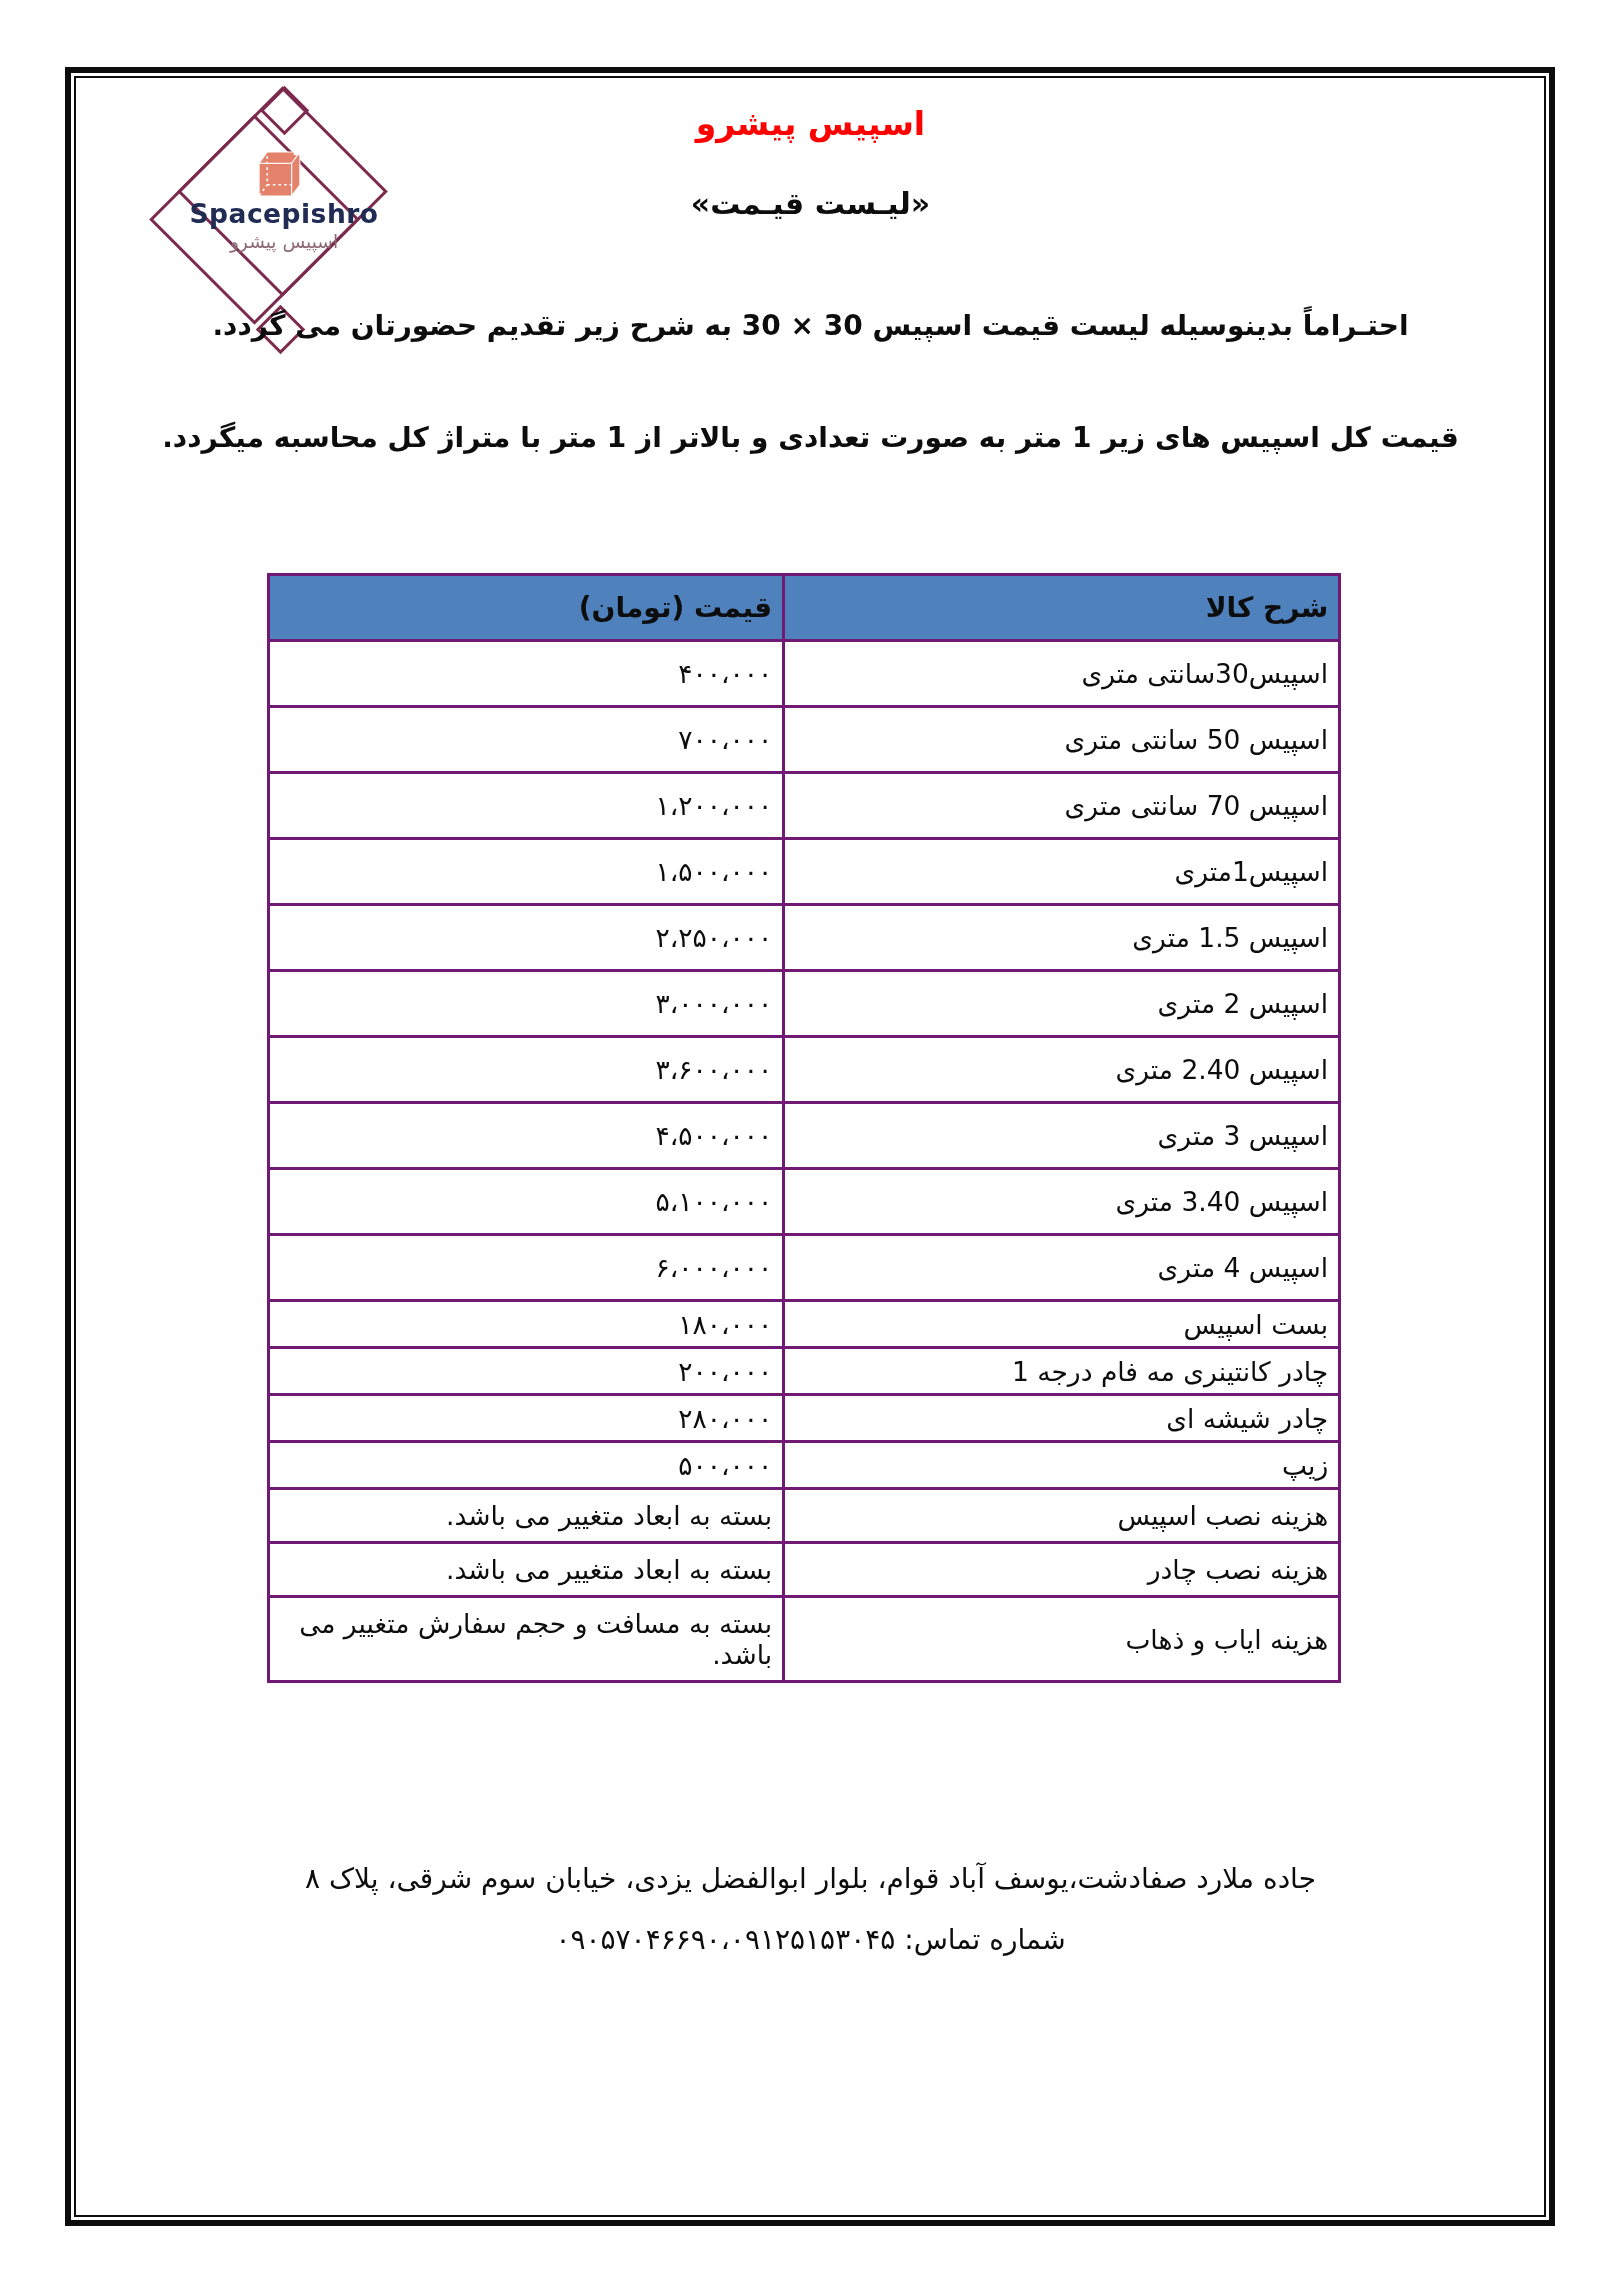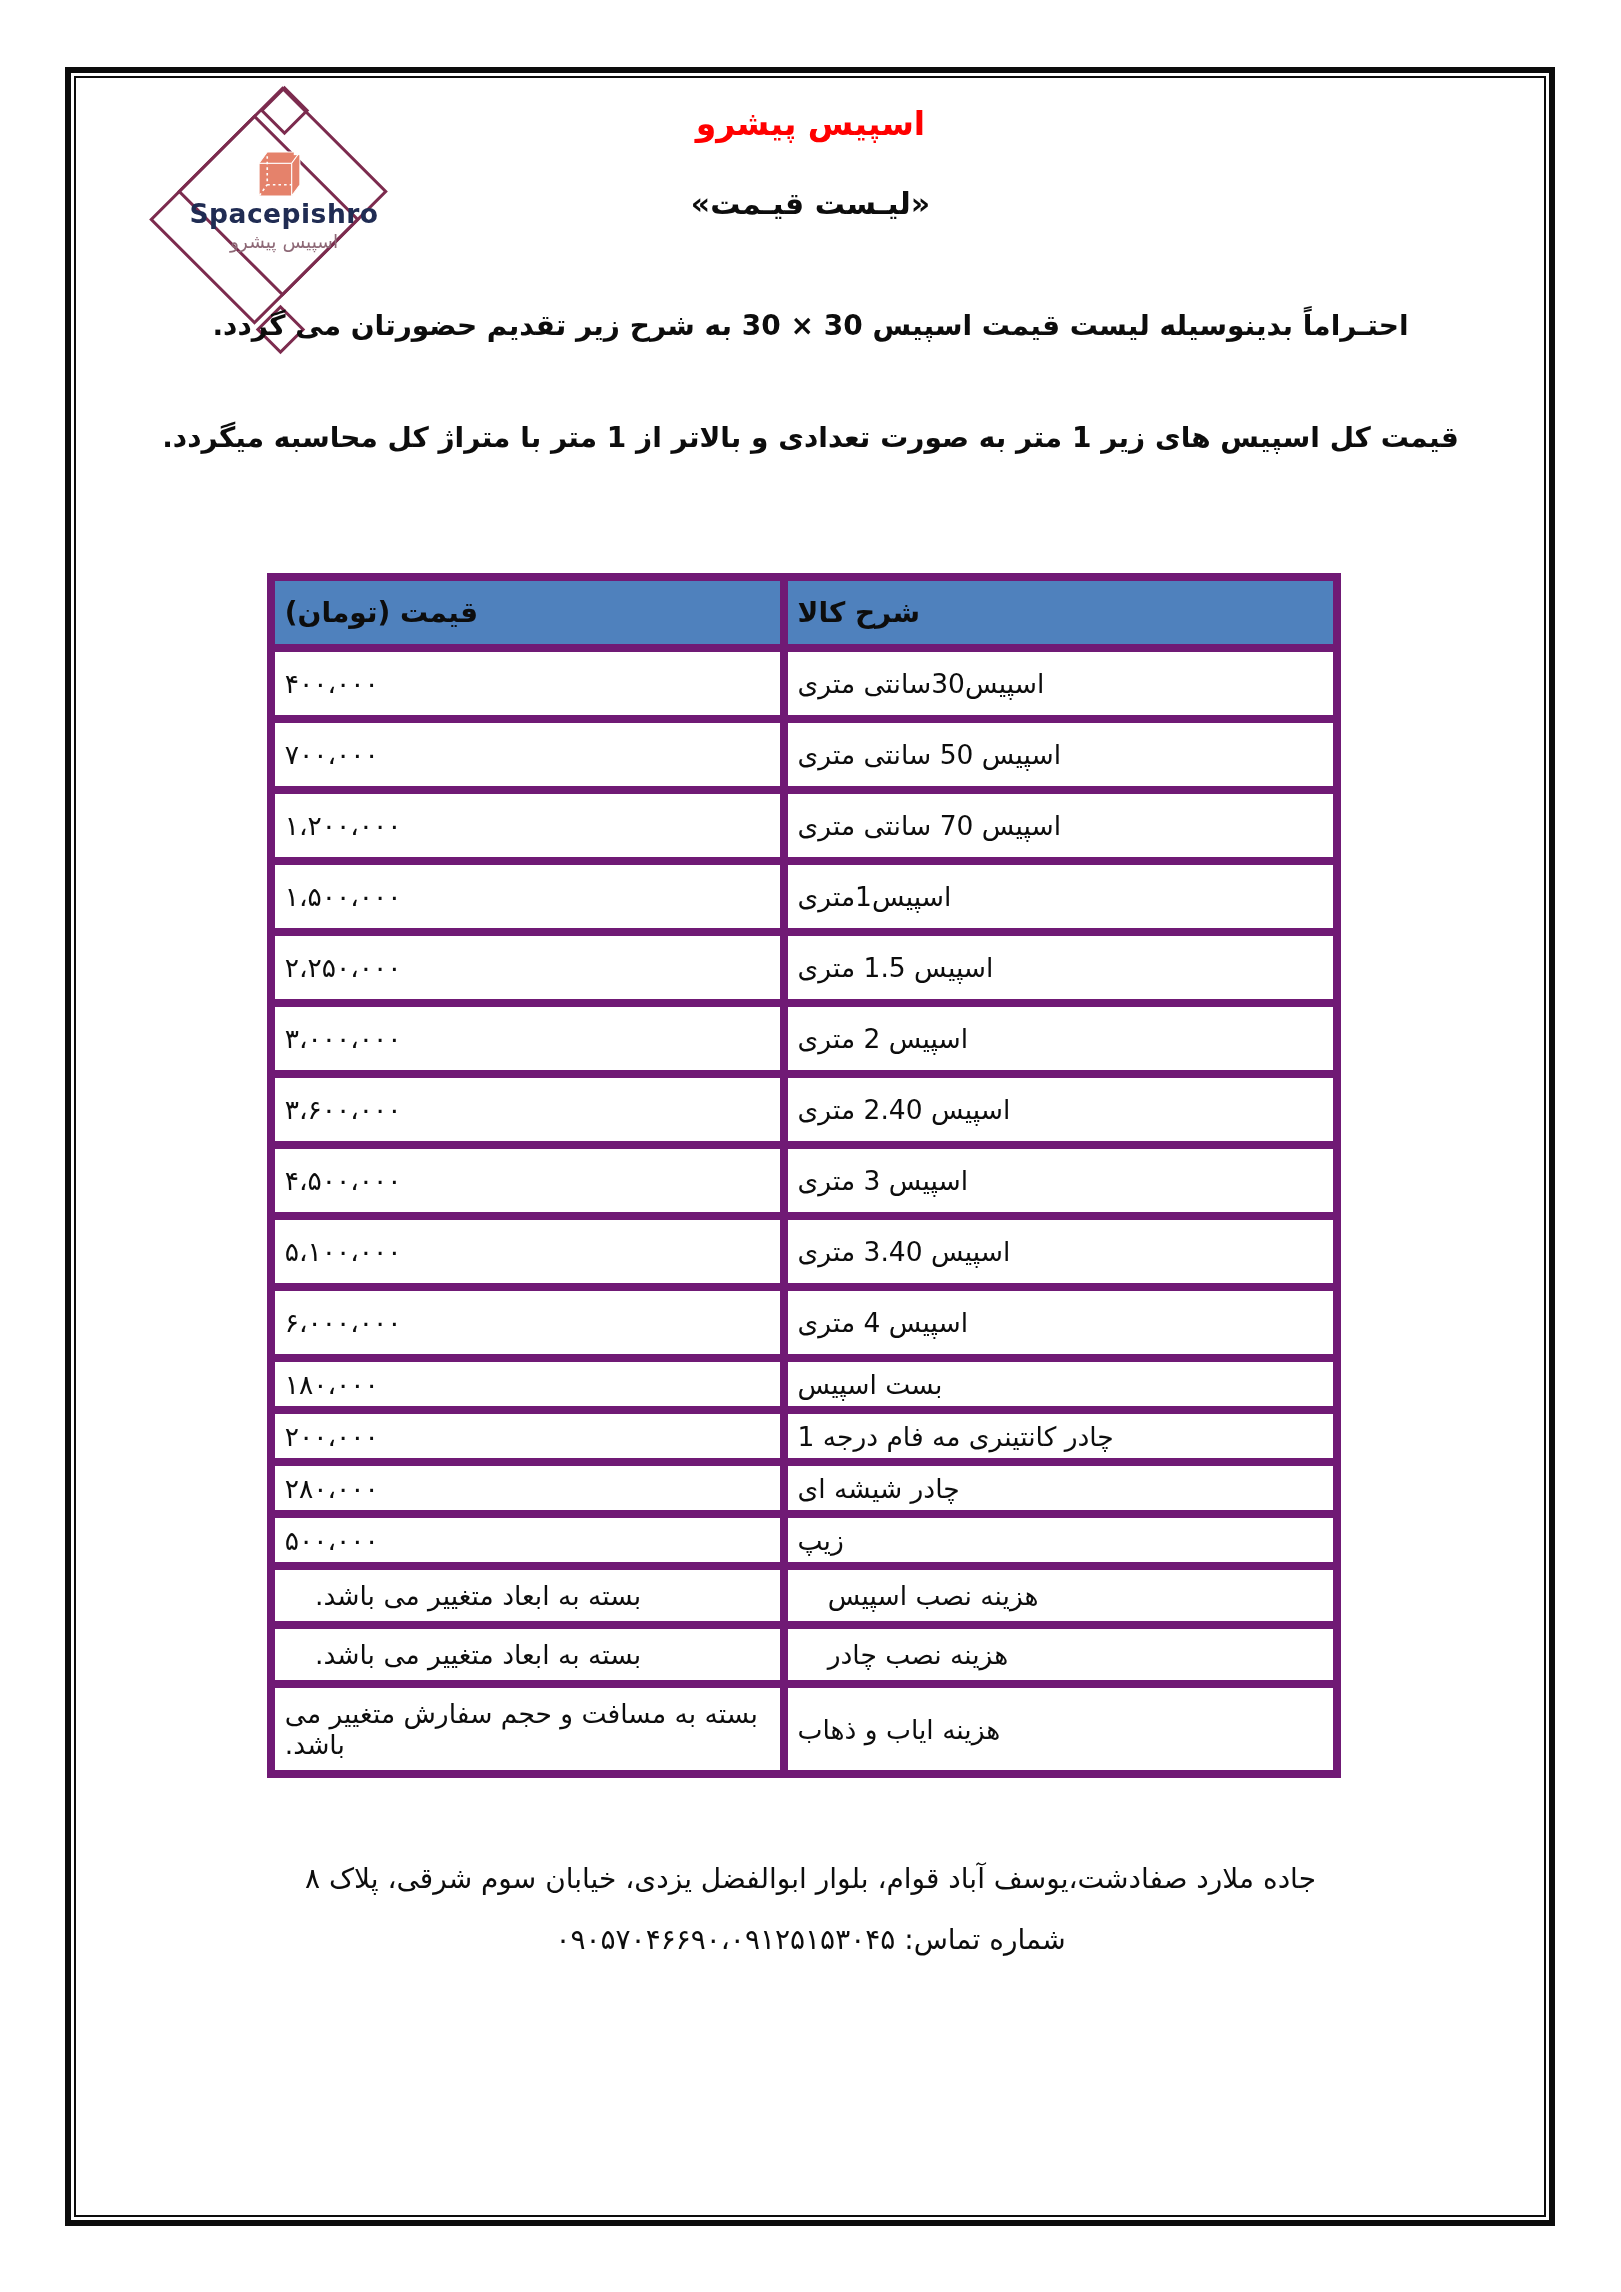--- a/index.html
+++ b/index.html
@@ -41,21 +41,21 @@
   .intro-line   { font-size:28px; font-weight:bold; color:#0d0d0d; }
   .intro-1 { top:309px; }
   .intro-2 { top:421px; }
 
   
   .price-table {
     position:absolute; left:267px; top:573px; width:1074px;
     border-collapse:collapse; table-layout:fixed; color:#0d0d0d;
   }
   .price-table th, .price-table td {
-    border:8px solid #701a75; text-align:left; vertical-align:middle; padding:0 9.8px;
+    border:3px solid #701a75; text-align:right; vertical-align:middle; padding:0 9.8px;
     overflow:hidden;
   }
   .price-table thead th {
     background:var(--header-bg,#4F81BD); height:63px;
     font-size:28px; font-weight:bold; border-bottom:2.9px solid #141414;
   }
   .th-desc  { width:52%; }
   .th-price { width:48%; }
   .price-table td { font-size:26.5px; }
   .cell-price { font-size:25.5px; }

